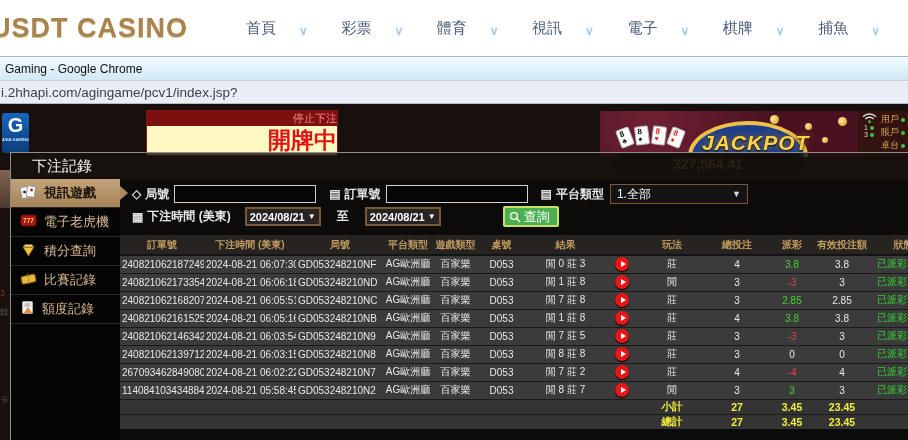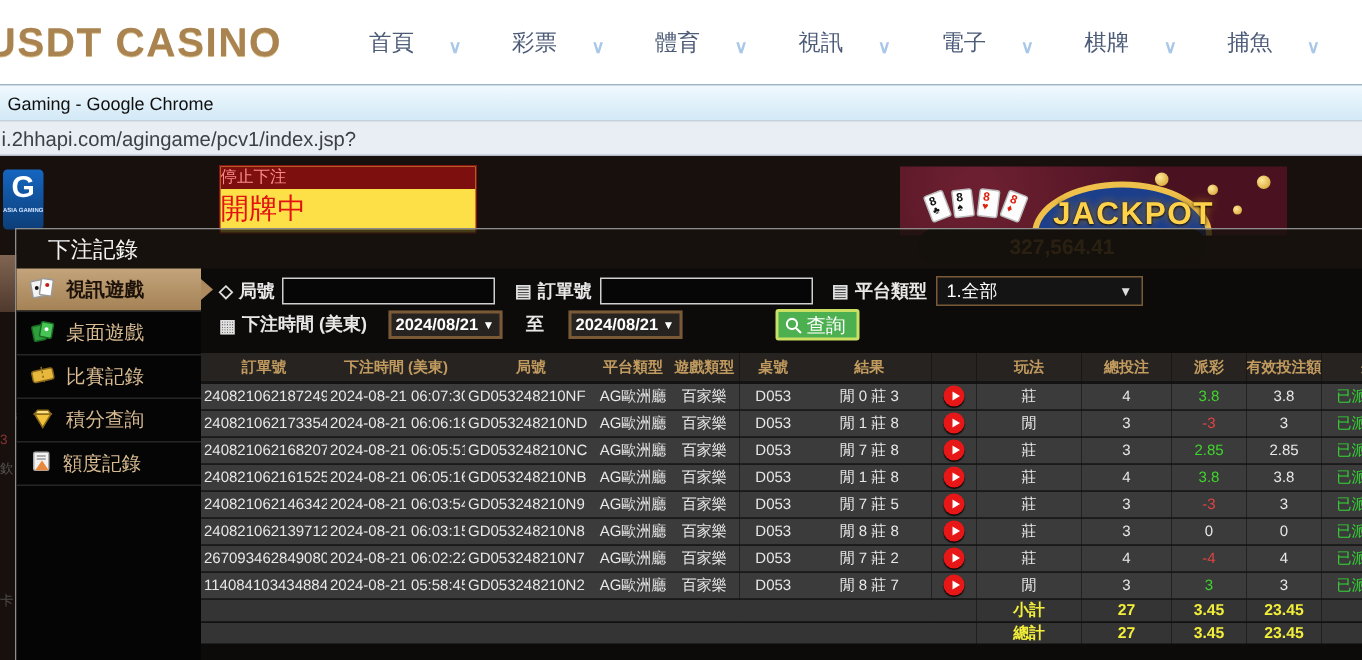--- a/index.html
+++ b/index.html
@@ -22,30 +22,30 @@
     border-bottom:1px solid #b3bcc7; display:flex; align-items:center;
     font-size:13.5px; color:#3c4147; padding-left:1px; }
 
   
   .game-bg { position:absolute; left:0; top:104px; right:0; bottom:0; background:#17100d; }
   .ag-logo { position:absolute; left:2px; top:9px; width:27px; height:40px;
     background:linear-gradient(#1565c0,#0d3e78); border-radius:3px; color:#fff;
     text-align:center; font-weight:bold; overflow:hidden; }
   .ag-logo .g { font-size:20px; line-height:24px; display:block; }
   .ag-logo .sub { font-size:4px; display:block; color:#cfe2ff; }
-  .stop-banner { position:absolute; left:146px; top:6px; width:172px; height:46px;
-    background:#fde047; border:1px solid #8a1313; text-align:left; overflow:hidden; }
+  .stop-banner { position:absolute; left:146px; top:6px; width:192px; height:46px;
+    background:#fef9c3; border:1px solid #8a1313; text-align:right; overflow:hidden; }
   .stop-line1 { background:#7d0f0f; color:#ff8a8a; font-size:11px; line-height:15px; }
-  .stop-line2 { color:#e31212; font-size:19px; font-weight:normal; line-height:28px; }
+  .stop-line2 { color:#e31212; font-size:23px; font-weight:bold; line-height:28px; }
   .jackpot { position:absolute; left:600px; top:7px; width:258px; height:46px;
     background:radial-gradient(circle at 20% 30%,#6b1f30 6%,#4a1220 60%); overflow:hidden; }
   .jp-arch { position:absolute; left:88px; top:10px; width:120px; height:70px;
     border-radius:50%; background:#1c3f8c; border:4px solid #f0c14a; }
   .jp-text { position:absolute; left:102px; top:20px; font-size:21px; font-weight:800;
-    color:#ffd24a; text-shadow:0 1px 2px #000, 0 0 6px #a5731a; letter-spacing:1px; }
+    font-style:italic; color:#ffd24a; text-shadow:0 1px 2px #000, 0 0 6px #a5731a; letter-spacing:1px; }
   .coin { position:absolute; width:9px; height:9px; border-radius:50%;
     background:radial-gradient(circle at 35% 35%,#ffe89a,#d19a22); }
   .mini-card { position:absolute; width:14px; height:19px; background:#fdfdfd; border-radius:2px;
     border:1px solid #bbb; font-size:8px; line-height:9px; text-align:left; padding-left:2px; font-weight:bold; }
   .mini-card .suit { font-size:7px; display:block; line-height:6px; }
   .side-panel { position:absolute; right:0; top:7px; width:50px; height:46px;
     background:#33120f; display:flex; gap:3px; padding:2px; overflow:hidden; }
   .wifi-col { width:18px; display:flex; flex-direction:column; align-items:center; color:#ddd; font-size:7px; }
   .info-col { flex:1; color:#d8a84e; font-size:9px; line-height:13px; white-space:nowrap; }
   .gdot { display:inline-block; width:4px; height:4px; border-radius:50%; background:#3ec43e; margin-left:2px; }
@@ -55,21 +55,21 @@
   .frag { position:absolute; font-size:9px; opacity:0.55; }
   .face { position:absolute; left:0; top:66px; width:11px; height:38px;
     background:linear-gradient(#9a7a62,#5d4436); opacity:0.8; }
 
   
   .modal { position:absolute; left:10px; top:152px; width:990px; bottom:0;
     border-top:1px solid #8d8d8d; border-left:1px solid #8d8d8d; }
   .modal-title { height:26px; background:rgba(22,17,13,0.8); color:#f2f2f2;
     font-size:15px; display:flex; align-items:center; padding-left:21px; }
   .modal-body { display:flex; height:calc(100% - 26px); }
-  .sidebar { width:123px; background:#050505; }
+  .sidebar { width:109px; background:#050505; }
   .side-item { height:29px; display:flex; align-items:center; gap:7px; padding-left:9px;
     color:#d9bb92; font-size:13px; border-bottom:1px solid #262626; position:relative; cursor:pointer; }
   .side-item.active { background:linear-gradient(#c3a47b,#a58256); color:#1d1209; font-weight:bold; }
   .side-item.active::after { content:""; position:absolute; right:-8px; top:7px;
     border-left:8px solid #ac8a5d; border-top:7px solid transparent; border-bottom:7px solid transparent; }
   .side-item svg { flex:0 0 auto; }
   .content { flex:1; background:#0d0b0a; color:#e8e8e8; font-size:12px; overflow:hidden; }
 
   
   .frow { display:flex; align-items:center; height:25px; padding-left:12px; }
@@ -175,20 +175,31 @@
     <div class="coin" style="left:238px;top:6px;"></div>
     <div class="coin" style="left:222px;top:26px;width:6px;height:6px;"></div>
     <div id="jp-cards">
         <div class="mini-card" style="left: 18px; top: 17px; transform: rotate(-21deg); color: rgb(17, 17, 17);">8<span class="suit">♣</span></div>
         <div class="mini-card" style="left: 35px; top: 15px; transform: rotate(-7deg); color: rgb(17, 17, 17);">8<span class="suit">♠</span></div>
         <div class="mini-card" style="left: 52px; top: 15px; transform: rotate(7deg); color: rgb(221, 34, 17);">8<span class="suit">♥</span></div>
         <div class="mini-card" style="left: 69px; top: 17px; transform: rotate(21deg); color: rgb(221, 34, 17);">8<span class="suit">♦</span></div>
       </div>
     <div class="jp-text">JACKPOT</div>
   </div>
+  <div class="side-panel">
+    <div class="wifi-col">
+      <svg width="15" height="11" viewBox="0 0 16 12">
+        <path d="M1 4 A10 10 0 0 1 15 4" stroke="#ddd" stroke-width="1.6" fill="none"></path>
+        <path d="M3.5 6.5 A6.5 6.5 0 0 1 12.5 6.5" stroke="#ddd" stroke-width="1.6" fill="none"></path>
+        <circle cx="8" cy="9.5" r="1.6" fill="#3ec43e"></circle>
+      </svg>
+      <span id="wifi-nums">1<span class="gdot"></span><br>3<span class="gdot"></span></span>
+    </div>
+    <div class="info-col" id="info-lines">用戶<span class="gdot"></span><br>賬戶<span class="gdot"></span><br>卓台<span class="gdot"></span></div>
+  </div>
   <div class="jp-amount-pill">327,564.41</div>
   <div id="frags">
       <span class="frag" style="left: 10px; top: 168px; color: rgb(204, 204, 204);">ad</span>
       <span class="frag" style="left: 0px; top: 184px; color: rgb(224, 80, 80);">3</span>
       <span class="frag" style="left: 0px; top: 202px; color: rgb(136, 136, 136);">欽</span>
       <span class="frag" style="left: 0px; top: 290px; color: rgb(119, 119, 119);">卡</span>
     </div>
 </div>
 
 <div class="modal">
@@ -198,44 +209,43 @@
     <div class="side-item active">
       <span class="ic"><svg width="17" height="16" viewBox="0 0 17 16">
       <rect x="1" y="3" width="8" height="11" rx="1" fill="#f4f4f4" stroke="#999" transform="rotate(-10 5 8)"></rect>
       <rect x="7" y="2" width="8" height="11" rx="1" fill="#fff" stroke="#999" transform="rotate(8 11 7)"></rect>
       <circle cx="11.5" cy="6" r="1.4" fill="#c41e1e"></circle>
               <circle cx="4.5" cy="8" r="1.3" fill="#111"></circle>
     </svg></span>
       <span class="lbl">視訊遊戲</span>
     </div>
 
-
     <div class="side-item">
       <span class="ic"><svg width="17" height="15" viewBox="0 0 17 15">
-      <rect x="2" y="4" width="8" height="10" rx="1" fill="#2e9e3a" stroke="#1b6b24" transform="rotate(-12 6 9)"></rect>
-      <rect x="7" y="2" width="8" height="10" rx="1" fill="#46c454" stroke="#1b6b24" transform="rotate(10 11 7)"></rect>
-      <circle cx="11" cy="6.5" r="1.3" fill="#fff"></circle>
+      <rect x="1" y="2" width="15" height="11" rx="2" fill="#a91515" stroke="#6e0c0c"></rect>
+      <text x="8.5" y="10" font-size="6.5" font-weight="bold" fill="#ffd24a" text-anchor="middle">777</text>
     </svg></span>
-      <span class="lbl">桌面遊戲</span>
+      <span class="lbl">電子老虎機</span>
+    </div>
+
+
+    <div class="side-item">
+      <span class="ic"><svg width="17" height="14" viewBox="0 0 17 14">
+      <polygon points="3,4 14,4 8.5,13" fill="#f2c23c" stroke="#8a6a1a"></polygon>
+      <polygon points="5,1.5 12,1.5 14,4 3,4" fill="#ffe084" stroke="#8a6a1a"></polygon>
+    </svg></span>
+      <span class="lbl">積分查詢</span>
     </div>
 
     <div class="side-item">
       <span class="ic"><svg width="17" height="14" viewBox="0 0 17 14">
       <rect x="1.5" y="3.5" width="14" height="7.5" rx="1.5" fill="#e8b83c" stroke="#8a6a1a" transform="rotate(-12 8 7)"></rect>
       <line x1="8.5" y1="1.5" x2="8.5" y2="12" stroke="#8a6a1a" stroke-dasharray="1.5 1.5" transform="rotate(-12 8 7)"></line>
     </svg></span>
       <span class="lbl">比賽記錄</span>
-    </div>
-
-    <div class="side-item">
-      <span class="ic"><svg width="17" height="14" viewBox="0 0 17 14">
-      <polygon points="3,4 14,4 8.5,13" fill="#f2c23c" stroke="#8a6a1a"></polygon>
-      <polygon points="5,1.5 12,1.5 14,4 3,4" fill="#ffe084" stroke="#8a6a1a"></polygon>
-    </svg></span>
-      <span class="lbl">積分查詢</span>
     </div>
 
     <div class="side-item">
       <span class="ic"><svg width="15" height="15" viewBox="0 0 15 15">
       <rect x="2.5" y="1.5" width="10" height="12" rx="1" fill="#f2f2f2" stroke="#aaa"></rect>
       <polygon points="8,7 12.5,13.5 3.5,13.5" fill="#e8883c"></polygon>
       <line x1="4.5" y1="4" x2="10.5" y2="4" stroke="#999"></line>
               <line x1="4.5" y1="6" x2="10.5" y2="6" stroke="#999"></line>
     </svg></span>
       <span class="lbl">額度記錄</span>

